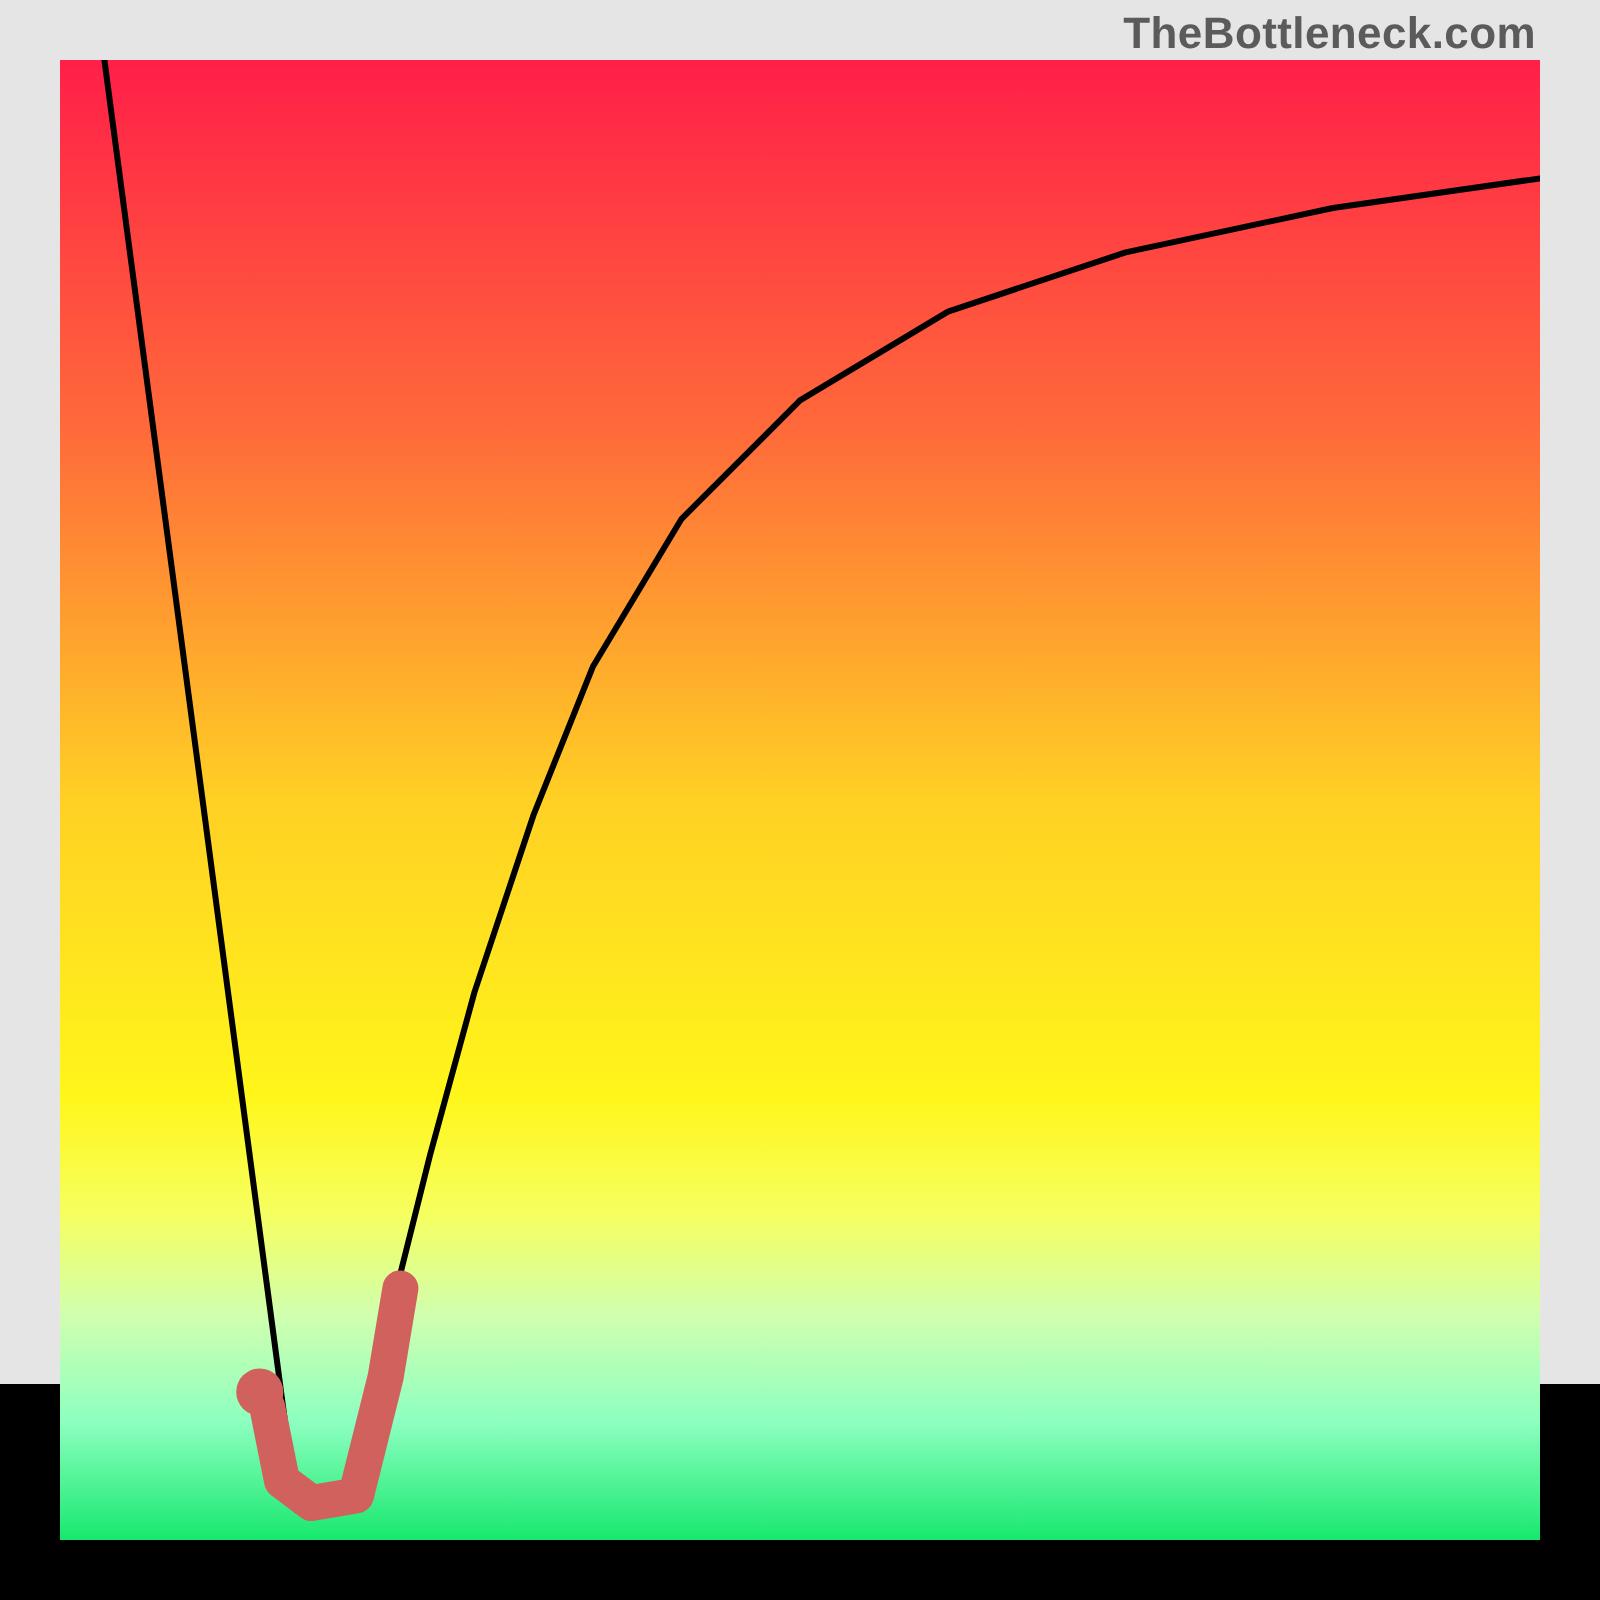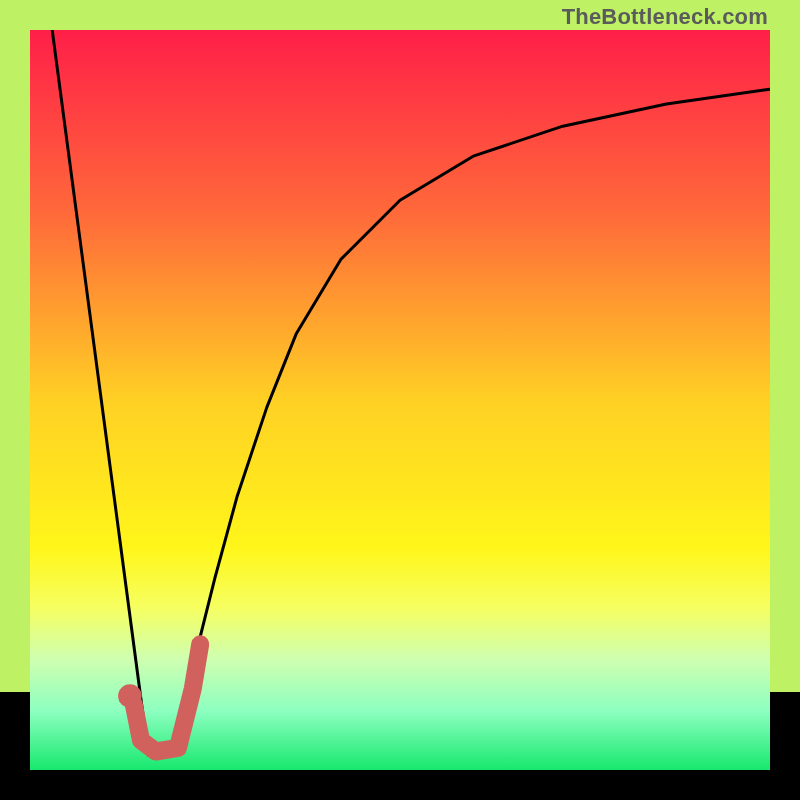--- a/index.html
+++ b/index.html
@@ -9,21 +9,21 @@
     height: 800px;
     background: #000;
     overflow: hidden;
   }
   .frame {
     position: absolute;
     left: 0;
     top: 0;
     width: 800px;
     height: 692px;
-    background: #bef264;
+    background: #e5e5e5;
   }
   .plot {
     position: absolute;
     left: 30px;
     top: 30px;
     width: 740px;
     height: 740px;
     overflow: hidden;
   }
   .watermark {

